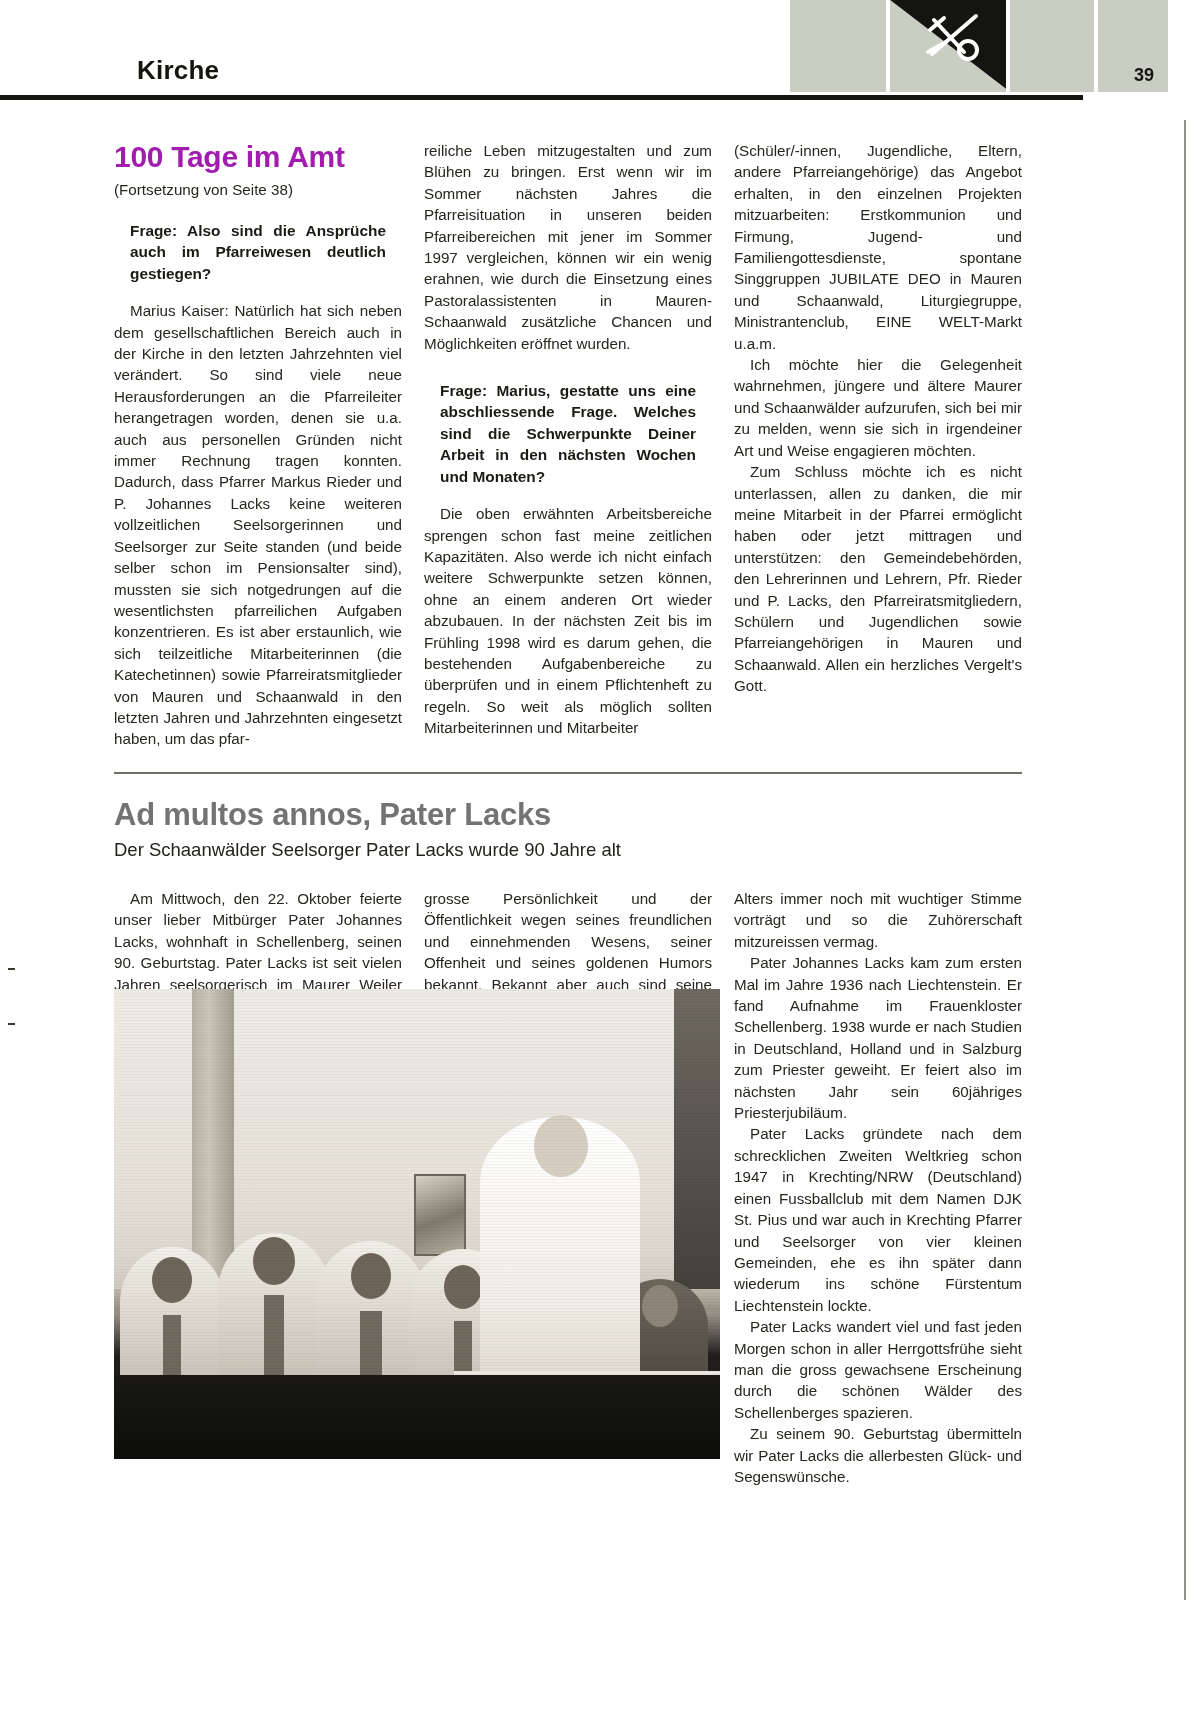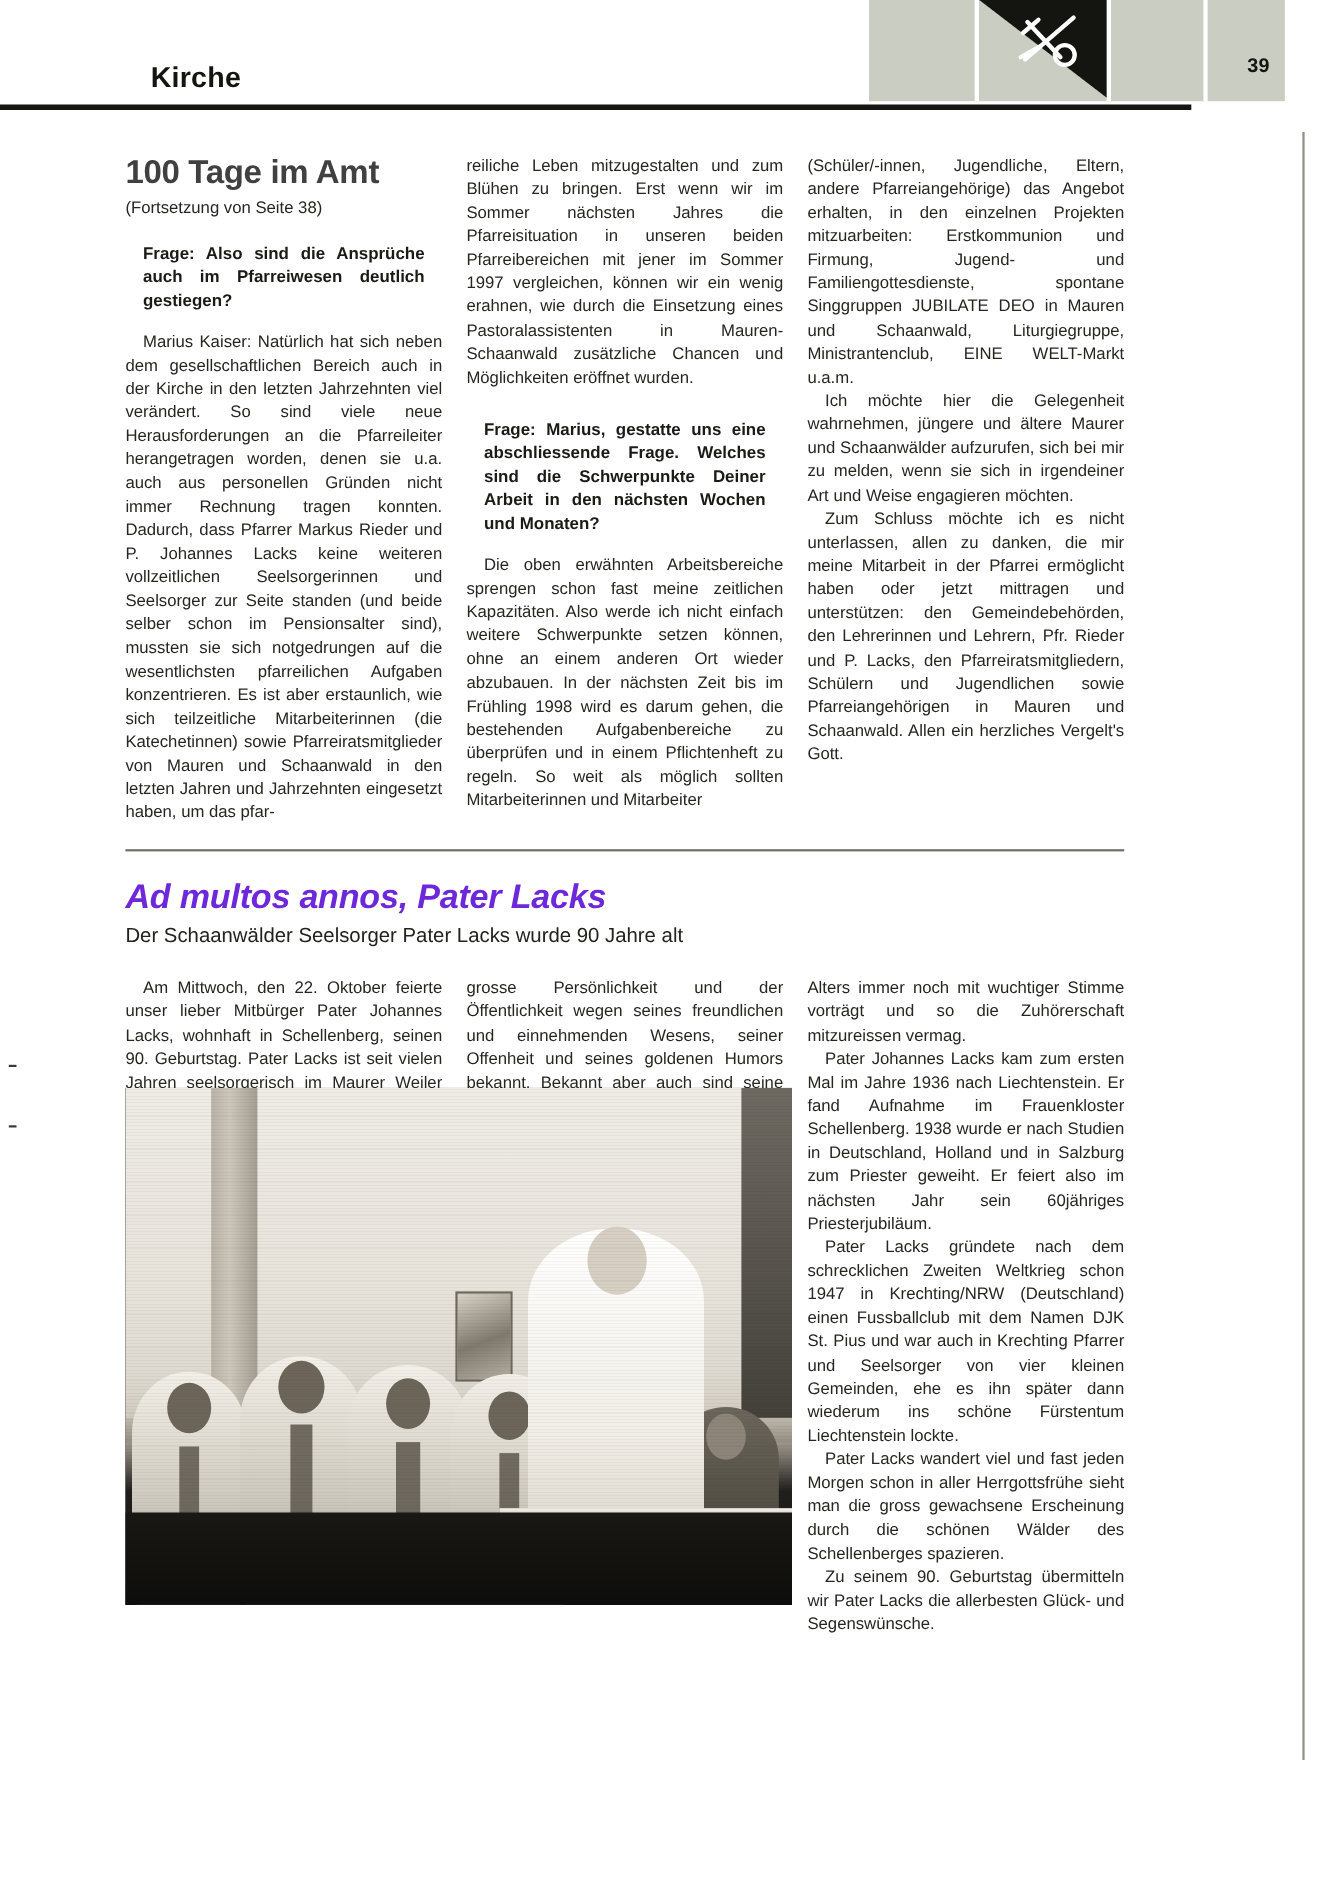--- a/index.html
+++ b/index.html
@@ -42,21 +42,21 @@
   .flag-cell.c3 { width:88px; }
   .flag-cell.c4 { width:70px; border-right:none; }
   .flag-tri {
     position:absolute; left:0; top:0; width:120px; height:92px;
     background:linear-gradient(to bottom left, #141410 49.6%, transparent 50.2%);
   }
   .flag-emblem {
     position:absolute; left:34px; top:8px; width:62px; height:62px;
   }
   .page-number {
-    position:absolute; right:14px; bottom:24px;
+    position:absolute; right:14px; bottom:8px;
     font-size:18px; font-weight:bold; color:#141410; line-height:1;
   }
   .col { width:292px; }
 
   p.body {
     margin:0 0 0 0;
     font-size:15.2px;
     line-height:21.4px;
     text-align:justify;
     text-justify:inter-word;
@@ -69,37 +69,37 @@
   .q {
     margin:16px; font-size:15.4px; line-height:21.4px; font-weight:bold;
     text-align:justify; color:#1b1b15;
   }
 
   
   .art1 { position:absolute; left:114px; top:140px; width:908px; }
   .art1-cols { display:flex; gap:22px; }
   .headline1 {
     margin:0 0 6px 0; font-size:30px; font-weight:bold; line-height:34px;
-    letter-spacing:-0.3px; color:#404040;
+    letter-spacing:-0.3px; color:#a21caf;
     white-space:nowrap;
   }
   .subline1 {
     margin:0 0 20px 0; font-size:15.2px; line-height:20px; color:#26261f;
   }
 
   
   .divider {
     position:absolute; left:114px; width:908px; height:2px; background:#6f6f66;
   }
 
   
   .art2 { position:absolute; left:114px; top:795px; width:908px; }
   .headline2 {
     margin:0; font-size:31px; font-weight:bold; line-height:40px;
-    letter-spacing:-0.2px; color:#6d28d9;font-style:italic;
+    letter-spacing:-0.2px; color:#737373;
   }
   .subhead2 {
     margin:2px 0 26px 0; font-size:18.5px; line-height:25px; color:#23231c;
     font-weight:normal;
   }
   .art2-cols { display:flex; gap:22px; }
 
   
   .photo {
     position:relative; width:606px; height:470px; margin-top:14px;

